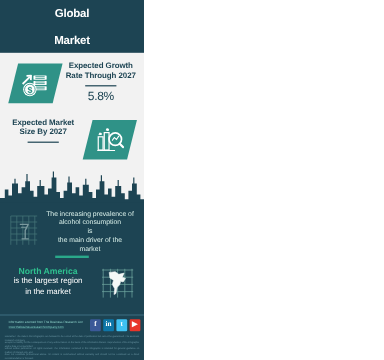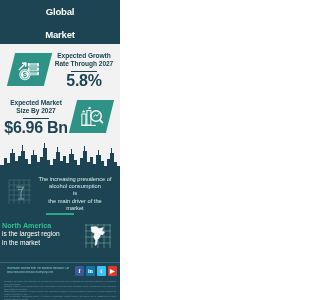--- a/index.html
+++ b/index.html
@@ -82,22 +82,22 @@
     letter-spacing: -0.05px;
   }
   .rule {
     width: 26px;
     height: 1.2px;
     background: #1d4453;
     margin: 2.4px auto 1.6px auto;
   }
   .blk-value {
     color: #1d4453;
-    font-size: 16px;
-    font-weight: bold;
+    font-size: 10px;
+    font-weight: normal;
     line-height: 14px;
     letter-spacing: -0.3px;
   }
 
   
   .skyline {
     position: absolute;
     left: 0; top: 139px;
     width: 120px;
     height: 36px;
@@ -135,21 +135,21 @@
   
   .region {
     position: absolute;
     left: 0; top: 222px;
     width: 120px;
   }
   .region-text {
     position: absolute;
     left: 2px; top: 0;
     width: 76px;
-    text-align: left;
+    text-align: center;
     color: #ffffff;
     font-size: 6.6px;
     line-height: 8.4px;
   }
   .region-accent {
     color: #2fc08f;
     font-weight: bold;
     font-size: 7.2px;
   }
   .region-icon {
@@ -282,21 +282,20 @@
         <path d="M14.6 12.2 L16.4 9.6 L18.2 11.2 L20.2 8.2" fill="none" stroke="#ffffff" stroke-width="0.9"></path>
       </svg>
     </div>
 
     <div class="blk-text blk2-text">
       <div class="blk-label">
         <span>Expected Market</span><br>
         <span>Size By 2027</span>
       </div>
       <div class="rule"></div>
-      <div class="blk-value">$6.96 Bn</div>
     </div>
   </div>
 
   <div class="skyline">
     <svg width="120" height="36" viewBox="0 0 120 36" preserveAspectRatio="none">
       <rect x="0" y="0" width="120" height="36" fill="#f2f2f2"></rect>
       <g fill="#1d4453">
         <path d="M0 36 L0 26 L4 26 L4 19 L7 19 L7 24 L10 24 L10 14 L12 14 L12 10 L13 10 L13 14 L15 14 L15 22 L18 22 L18 17 L21 17 L21 12 L22 12 L22 6 L23 6 L23 12 L25 12 L25 20 L28 20 L28 25 L31 25 L31 16 L33 16 L33 11 L34 11 L34 16 L37 16 L37 23 L40 23 L40 18 L43 18 L43 9 L44 9 L44 4 L45 4 L45 9 L47 9 L47 21 L50 21 L50 26 L53 26 L53 20 L56 20 L56 13 L57 13 L57 8 L58 8 L58 13 L60 13 L60 22 L63 22 L63 17 L66 17 L66 24 L69 24 L69 15 L71 15 L71 10 L72 10 L72 15 L74 15 L74 21 L77 21 L77 26 L80 26 L80 19 L83 19 L83 12 L84 12 L84 7 L85 7 L85 12 L87 12 L87 23 L90 23 L90 18 L93 18 L93 25 L96 25 L96 16 L98 16 L98 11 L99 11 L99 16 L101 16 L101 22 L104 22 L104 27 L107 27 L107 20 L110 20 L110 14 L111 14 L111 9 L112 9 L112 14 L114 14 L114 23 L117 23 L117 27 L120 27 L120 36 Z"></path>
       </g>
       <g fill="#1d4453" opacity="1">

